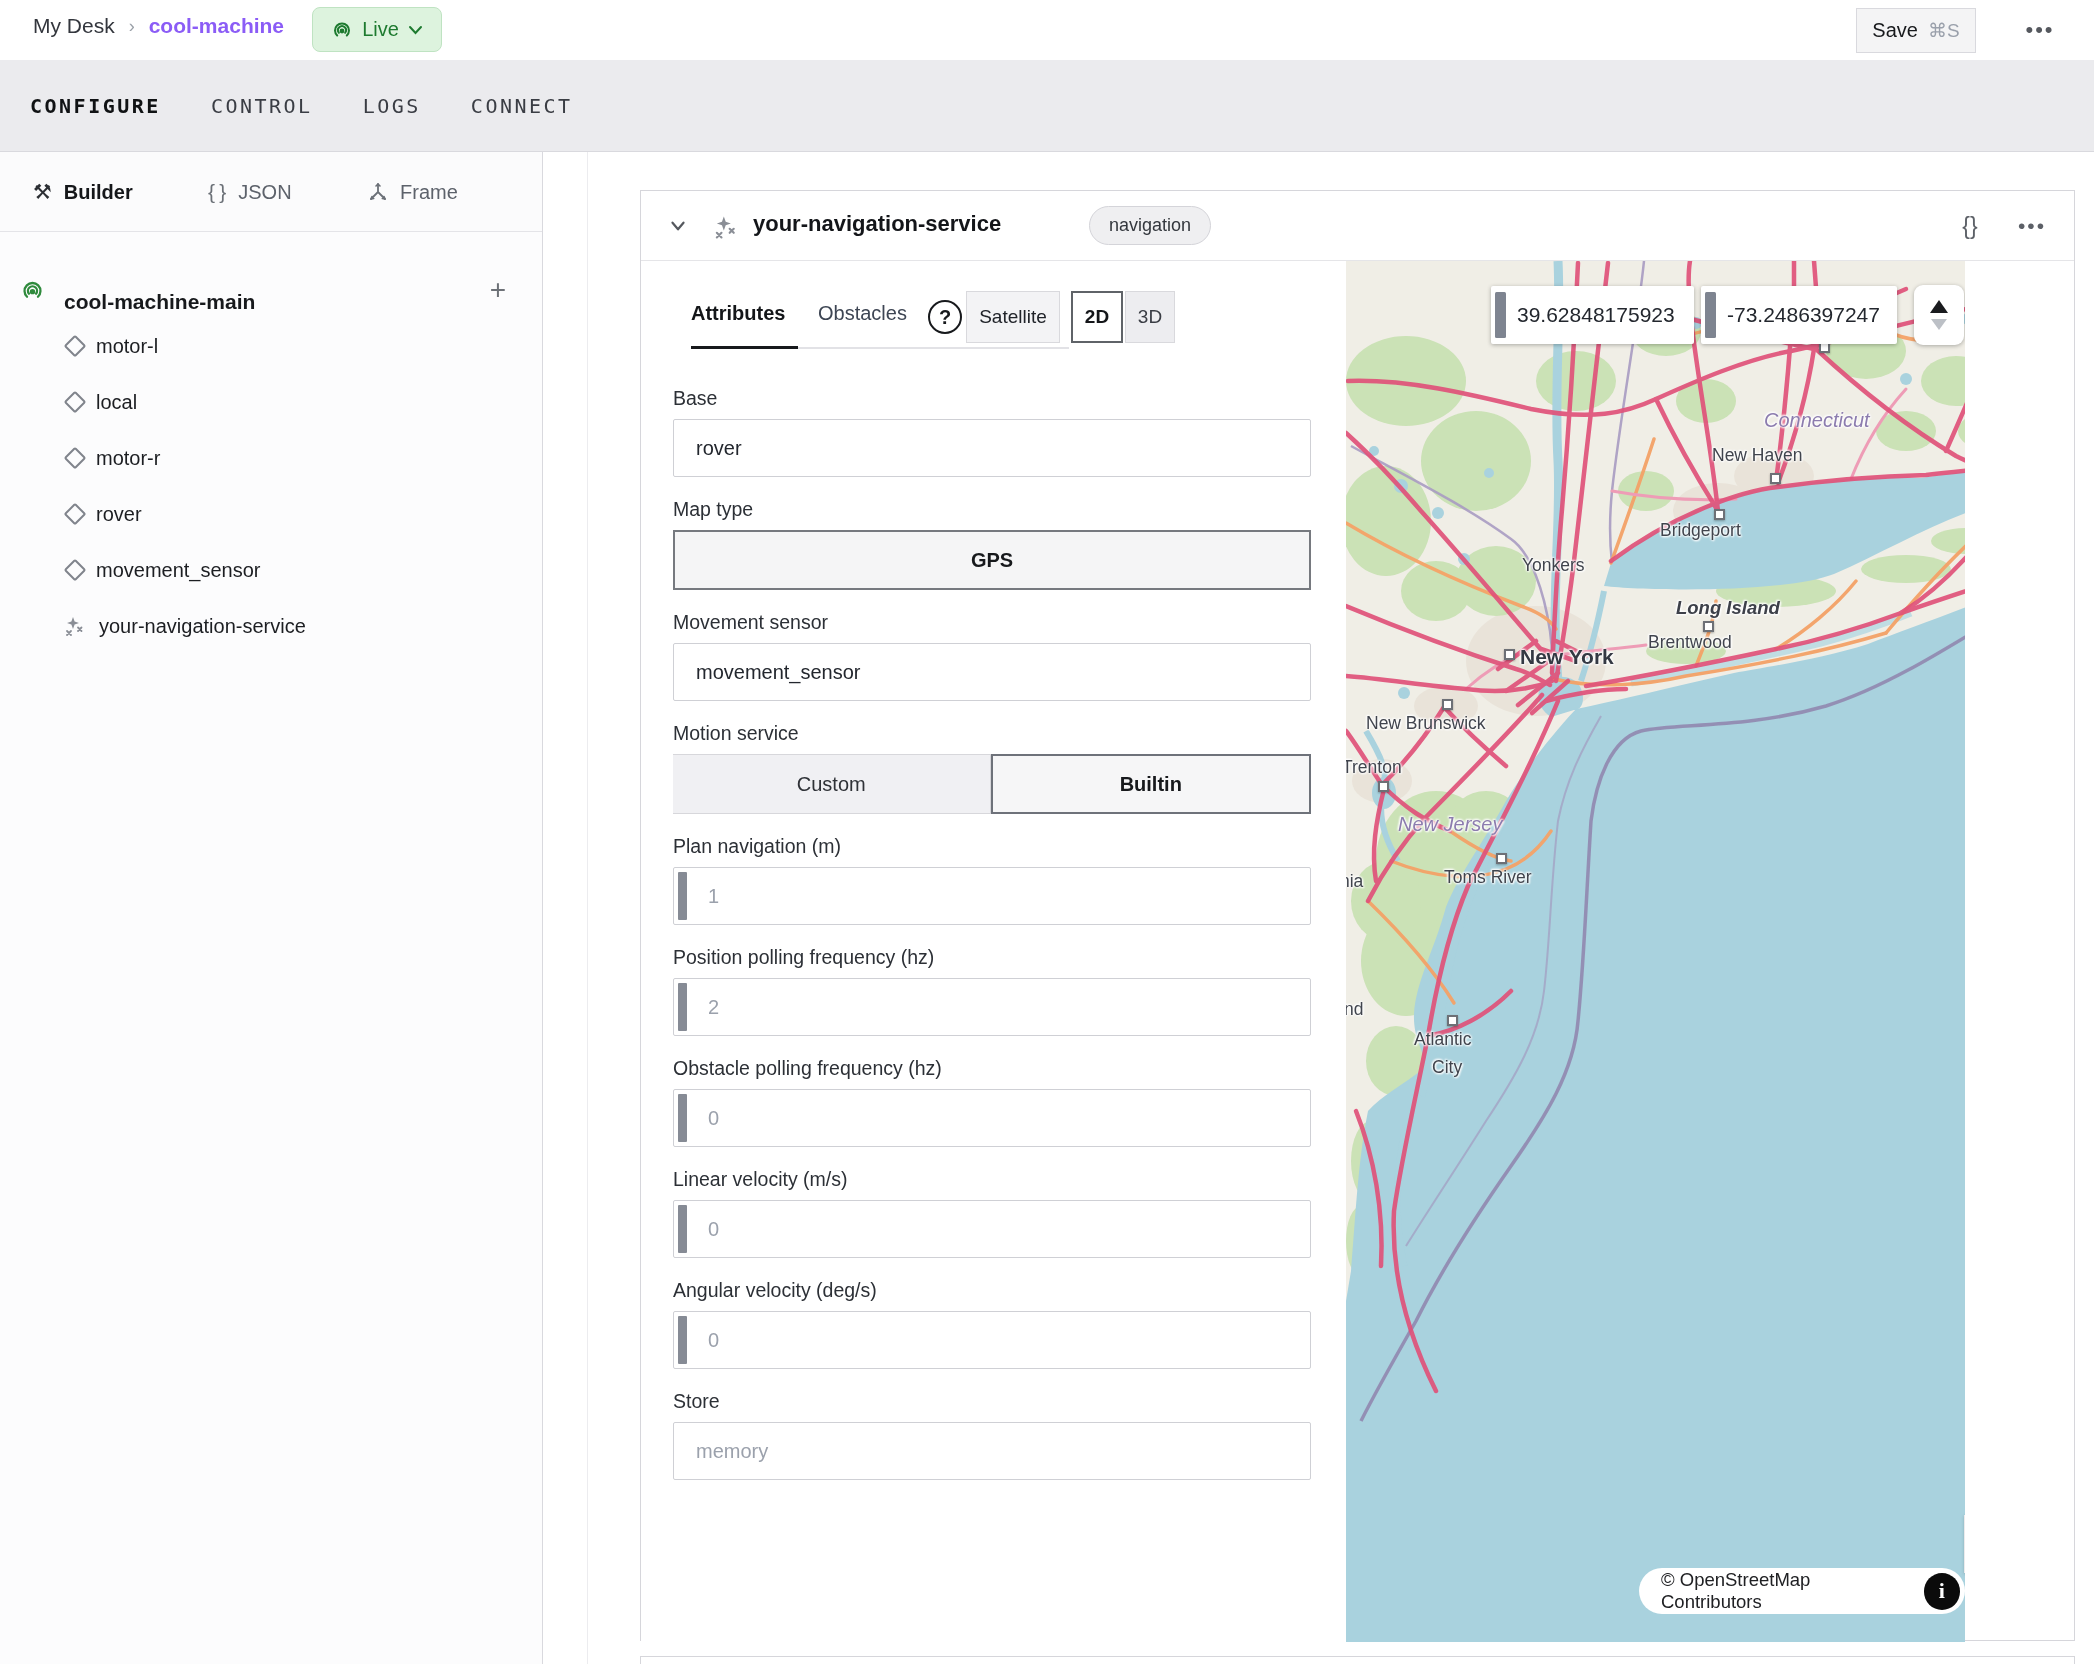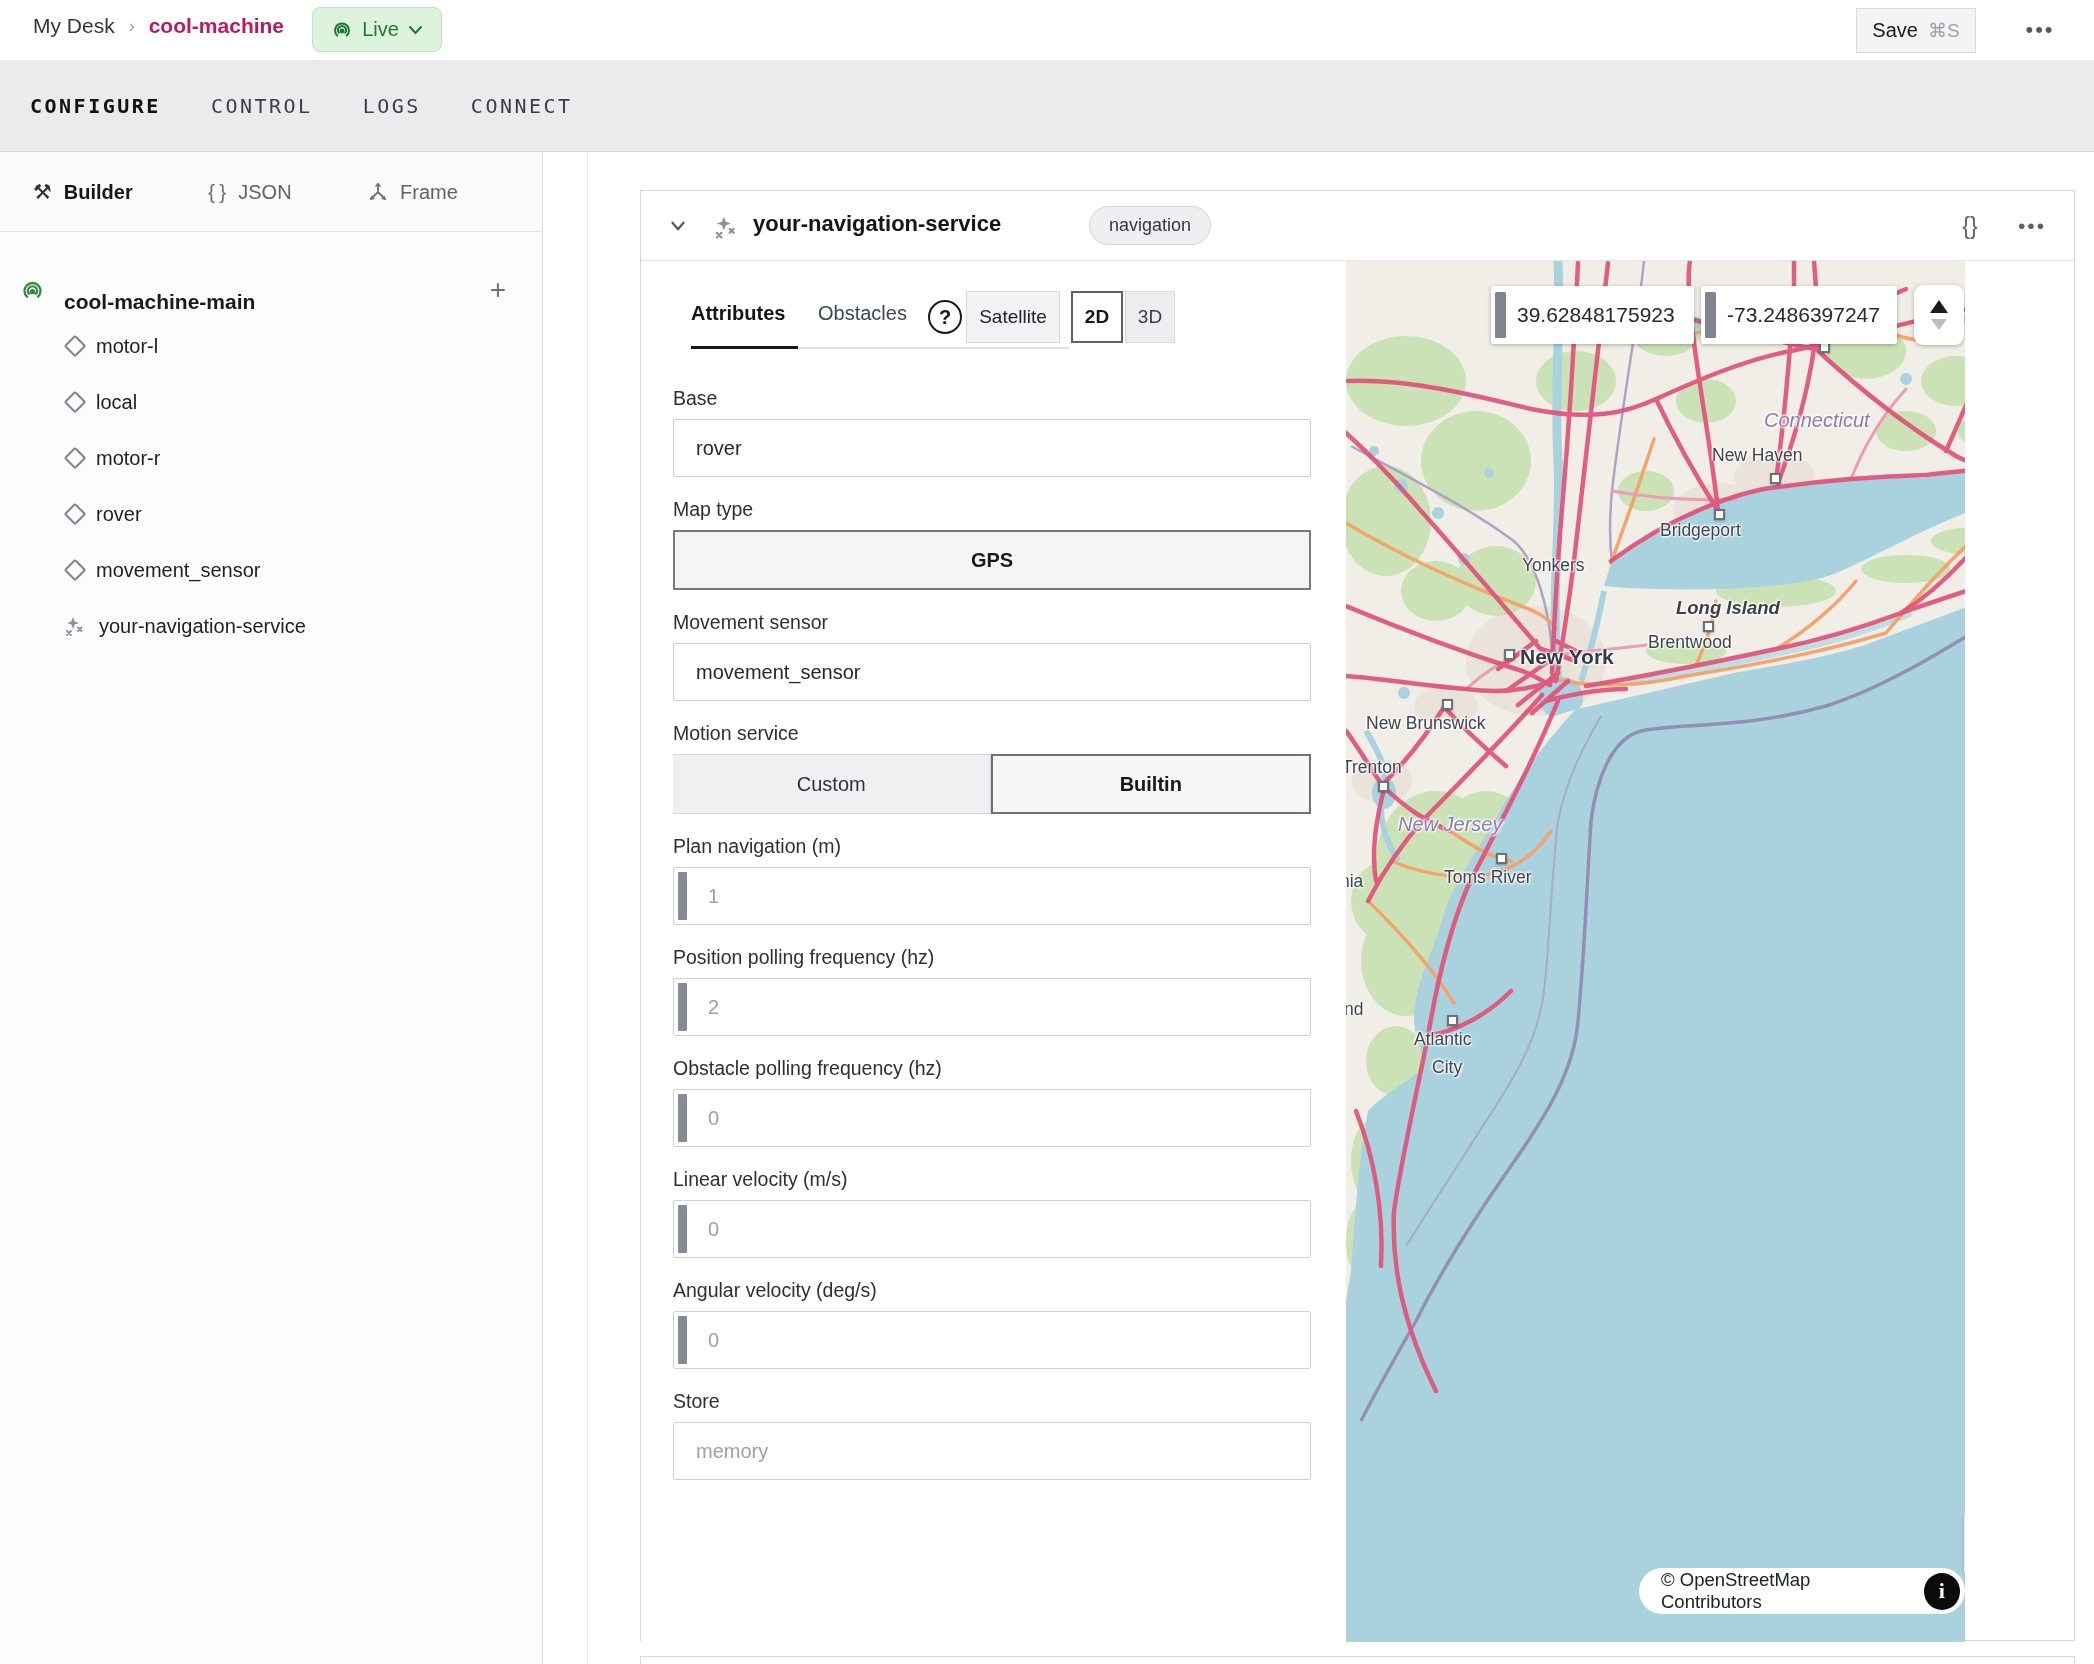--- a/index.html
+++ b/index.html
@@ -5,21 +5,21 @@
   * { margin:0; padding:0; box-sizing:border-box; }
   html,body { background:#fff; }
   .app { position:relative; width:2094px; height:1664px; overflow:hidden;
          font-family:"Liberation Sans", sans-serif; color:#17191c; background:#fff; }
 
   
   .header { position:absolute; left:0; top:0; width:2094px; height:60px; background:#fff; }
   .crumbs { position:absolute; left:33px; top:14px; display:flex; align-items:center; gap:14px; font-size:21px; }
   .crumb-root { color:#33363d; }
   .crumb-sep { color:#9aa0a8; font-size:18px; }
-  .crumb-leaf { font-weight:700; color:#be185d; font-size:21px; }
+  .crumb-leaf { font-weight:700; color:#8b5cf6; font-size:21px; }
   .live-badge { position:absolute; left:312px; top:7px; height:45px; width:130px; background:#ddf3de;
                 border:1px solid #bfe3c2; border-radius:8px; display:flex; align-items:center;
                 justify-content:center; gap:9px; cursor:pointer; }
   .live-badge span { color:#1d7a2f; font-size:20px; }
   .save-btn { position:absolute; left:1856px; top:8px; width:120px; height:45px; background:#f4f4f5;
               border:1px solid #d9d9de; display:flex; align-items:center; justify-content:center; gap:10px; }
   .save-btn .lbl { font-size:20px; color:#17191c; }
   .save-btn .kbd { font-size:19px; color:#9aa0ab; }
   .header-dots { position:absolute; left:2020px; top:12px; width:40px; height:36px; color:#55585e;
                  font-size:22px; letter-spacing:2px; display:flex; align-items:center; justify-content:center; }

